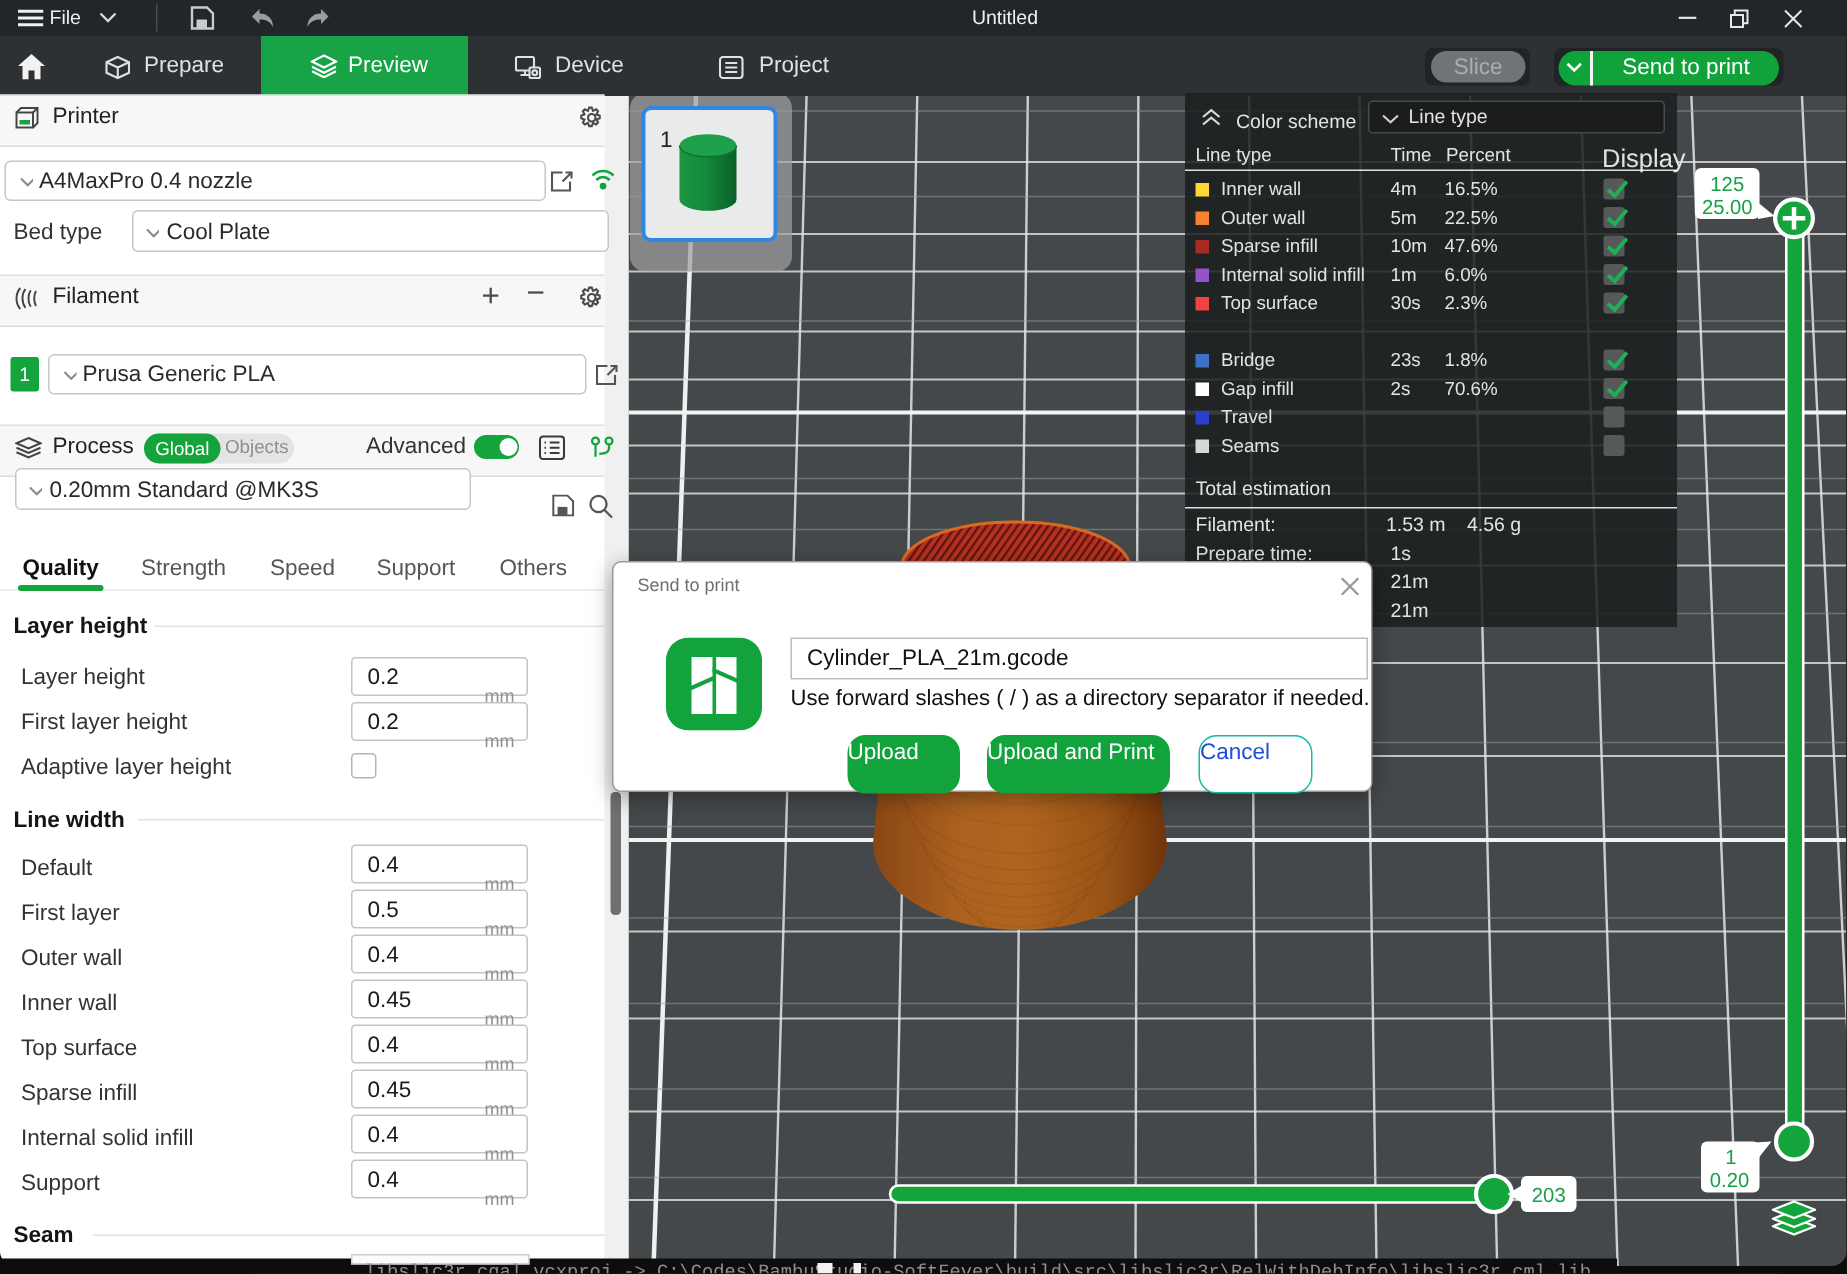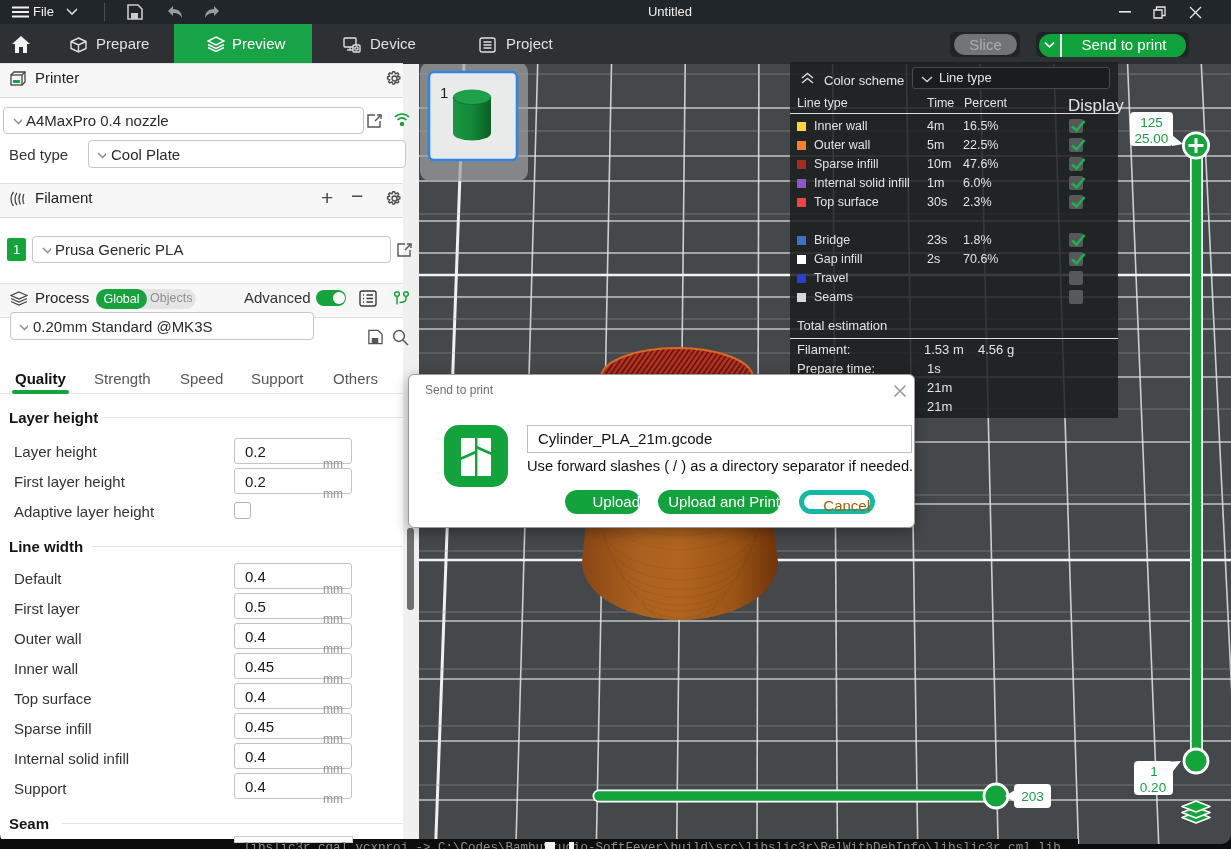--- a/index.html
+++ b/index.html
@@ -37,21 +37,21 @@
      background:rgba(28,30,31,0.86); color:#e2e3e3; font-size:13px; }
   .lrow { position:absolute; left:0; width:328px; height:19px; }
   .lsq { position:absolute; left:7px; top:5px; width:9px; height:9px; }
   .lname { position:absolute; left:24px; top:2px; font-size:12.5px; }
   .ltime { position:absolute; left:137px; top:2px; font-size:12.5px; }
   .lpct { position:absolute; left:173px; top:2px; font-size:12.5px; }
   .lchk { position:absolute; left:279px; top:2px; width:14px; height:14px; background:#56585a; border-radius:2px; }
   
   #dialog { position:absolute; left:408px; top:374px; width:507px; height:154px; background:#fff;
      border:1px solid #9a9a9a; border-radius:6px; box-shadow:0 4px 14px rgba(0,0,0,0.35); }
-  .btn { position:absolute; height:24px; border-radius:12px; font-size:15px; text-align:right; }
+  .btn { position:absolute; height:39px; border-radius:12px; font-size:15px; text-align:left; }
   
   #console { position:absolute; left:0; top:839px; width:1078px; height:10px; background:#0d0d0d; }
 </style>
 </head>
 <body>
 <div id="stage">
  <div id="win">
 
   <div id="titlebar">
     <svg class="abs" style="left:12px;top:6px" width="17" height="12">
@@ -583,21 +583,21 @@
       <rect x="31" y="13" width="2.4" height="38" fill="#12a33c"></rect>
       <path d="M15 29 L33 21 L33 24 L15 32 Z" fill="#12a33c" transform="translate(0,4)"></path>
       <path d="M31 16 L49 24 L49 27 L31 19 Z" fill="#12a33c" transform="translate(0,4)"></path>
     </svg>
     <div class="abs" style="left:118px;top:50px;width:385px;height:28px;border:1px solid #bdbdbd">
       <span class="abs" style="left:10px;top:4px;font-size:15px;color:#111">Cylinder_PLA_21m.gcode</span>
     </div>
     <span class="abs" style="left:118px;top:83px;font-size:14.7px;color:#111;white-space:nowrap">Use forward slashes ( / ) as a directory separator if needed.</span>
     <div class="btn" style="left:156px;top:115px;width:75px;background:#12a33c;color:#fff;line-height:24px">Upload</div>
     <div class="btn" style="left:249px;top:115px;width:122px;background:#12a33c;color:#fff;line-height:24px">Upload and Print</div>
-    <div class="btn" style="left:390px;top:115px;width:76px;background:#fff;border:5px solid #14b8a6;color:#a16207;line-height:22px">Cancel</div>
+    <div class="btn" style="left:390px;top:115px;width:76px;background:#fff;border:1px solid #14b8a6;color:#1d4ed8;line-height:22px">Cancel</div>
   </div>
  </div>
  <div id="console"></div>
  <div class="abs" style="left:234px;top:836px;width:119px;height:7px;background:#fbfbfb;border:1px solid #d0d0d0"></div>
  <div class="abs" style="left:243px;top:841px;width:988px;height:8px;overflow:hidden;font-family:'Liberation Mono',monospace;font-size:12.5px;color:#909090;white-space:nowrap">libslic3r_cgal.vcxproj -&gt; C:\Codes\BambuStudio-SoftFever\build\src\libslic3r\RelWithDebInfo\libslic3r.cml.lib</div>
  <div class="abs" style="left:545px;top:842px;width:10px;height:7px;background:#f2f2f2"></div>
  <div class="abs" style="left:569px;top:842px;width:5px;height:7px;background:#f2f2f2"></div>
 </div>
 
 </body></html>

